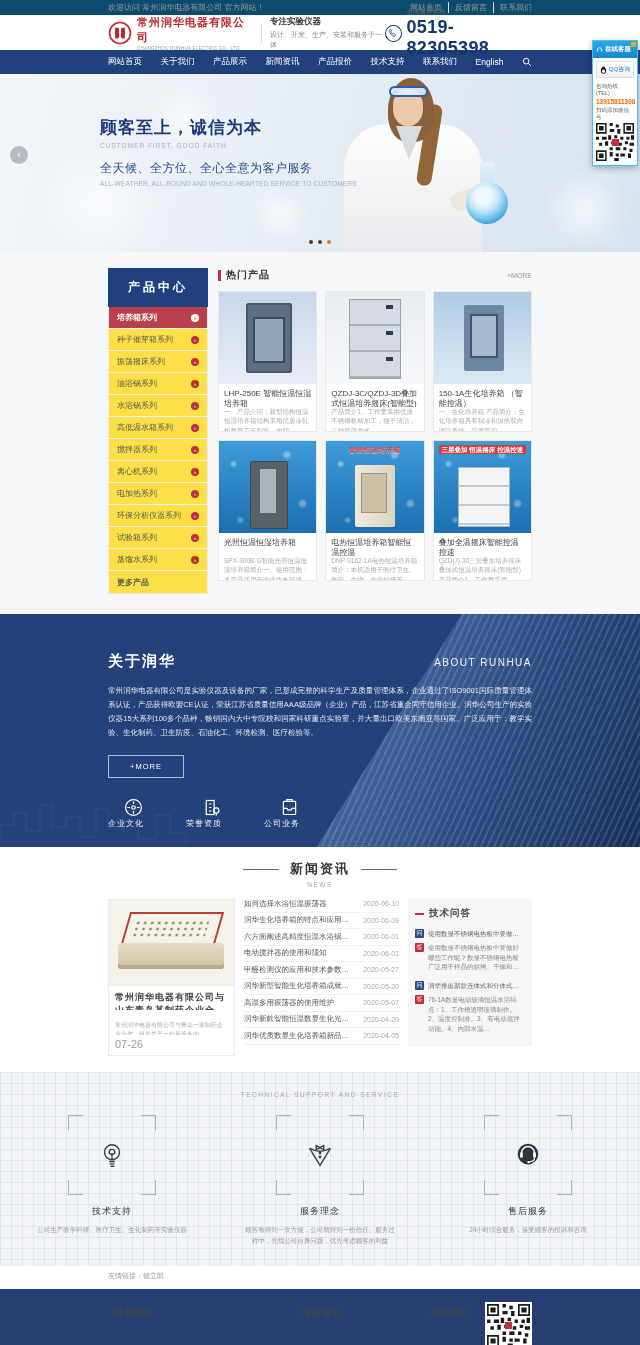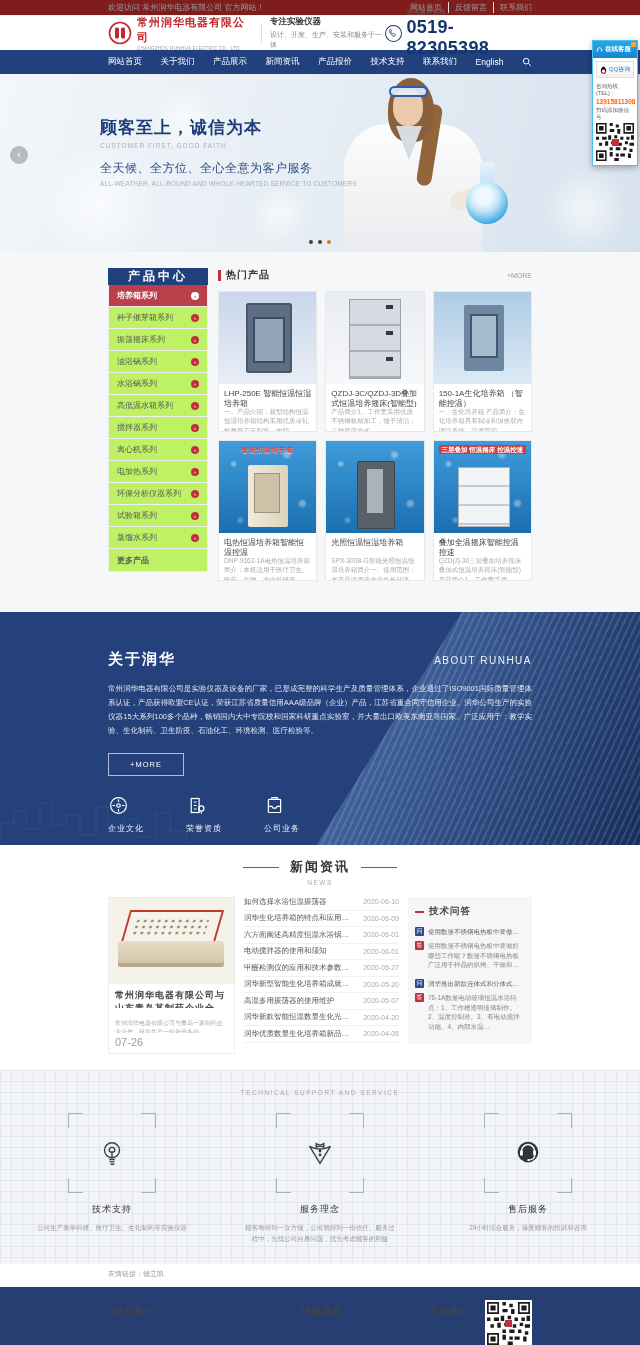--- a/index.html
+++ b/index.html
@@ -1,21 +1,21 @@
 <!DOCTYPE html>
 <html><head>
 <meta charset="utf-8">
 <style>
 *{box-sizing:border-box;margin:0;padding:0;}
 html,body{margin:0;padding:0;}
 body{width:640px;position:relative;background:#fff;font-family:"Liberation Sans","DejaVu Sans",sans-serif;color:#333;}
 .wrap{width:424px;margin:0 auto;position:relative;}
 
 
-.topbar{height:16px;background:#7f1d1d;border-bottom:1px solid #f2f2f2;font-size:8px;color:#999;display:flex;align-items:center;}
+.topbar{height:16px;background:#0c4a6e;border-bottom:1px solid #f2f2f2;font-size:8px;color:#999;display:flex;align-items:center;}
 .topbar .wrap{display:flex;justify-content:space-between;align-items:center;}
 .toplinks{display:flex;}
 .toplink{color:#999;cursor:pointer;}
 .toplink + .toplink{border-left:1px solid #ddd;padding-left:6px;margin-left:6px;}
 
 
 .header{height:34px;background:#fff;}
 .header .wrap{display:flex;align-items:center;height:100%;}
 .logo-mark{width:24px;height:24px;flex-shrink:0;}
 .logo-text{margin-left:5px;}
@@ -61,22 +61,22 @@
 .bnav{position:absolute;top:72px;width:18px;height:18px;border-radius:50%;background:rgba(110,116,124,.45);color:#fff;font-size:11px;line-height:17px;text-align:center;z-index:4;cursor:pointer;}
 .bprev{left:10px;} .bnext{right:10px;}
 .dots{position:absolute;left:50%;bottom:8px;transform:translateX(-50%);display:flex;gap:5px;z-index:4;}
 .dot{width:4px;height:4px;border-radius:50%;background:#4a4038;cursor:pointer;}
 .dot.active{background:#e0761c;}
 
 
 .products{background:#f6f7f8;min-height:360px;padding:16px 0 20px;}
 .products .wrap{display:flex;gap:10px;align-items:flex-start;}
 .sidebar{width:100px;flex-shrink:0;}
-.side-head{background:#21407e;color:#fff;font-size:12px;font-weight:bold;text-align:center;padding:0 0;letter-spacing:3px;}
-.side-list{background:#bef264;border:1px solid #ececec;border-top:none;}
+.side-head{background:#21407e;color:#fff;font-size:12px;font-weight:bold;text-align:center;padding:11px 0;letter-spacing:3px;}
+.side-list{background:#fde047;border:1px solid #ececec;border-top:none;}
 .side-item{display:flex;align-items:center;justify-content:space-between;padding:0 8px;height:22px;font-size:8px;color:#555;border-bottom:1px solid #f1f1f1;cursor:pointer;}
 .side-item:last-child{border-bottom:none;font-weight:bold;}
 .side-item .arr{width:8px;height:8px;border-radius:50%;background:#c0303c;color:#fff;font-size:6px;line-height:8px;text-align:center;flex-shrink:0;}
 .side-item.active{background:#b9404b;color:#fff;font-weight:bold;}
 .side-item.active .arr{background:#fff;color:#b9404b;}
 .pmain{flex:1;}
 .phead{display:flex;align-items:center;height:14px;margin-bottom:9px;}
 .pbar{width:3px;height:11px;background:#c0303c;margin-right:5px;}
 .ptitle{font-size:10px;font-weight:bold;color:#333;letter-spacing:1px;}
 .pmore{margin-left:auto;font-size:7px;color:#999;cursor:pointer;}
@@ -108,21 +108,21 @@
 .about{background:#24417c;min-height:233px;position:relative;overflow:hidden;color:#fff;}
 .building{position:absolute;right:0;top:0;width:330px;height:100%;clip-path:polygon(46% 0,100% 0,100% 100%,2% 100%);background:repeating-linear-gradient(115deg,rgba(255,255,255,.12) 0 2px,rgba(255,255,255,0) 2px 6px),linear-gradient(115deg,#5578ab 0%,#34548c 45%,#152e5c 100%);}
 .skyline{position:absolute;left:0;bottom:0;opacity:.6;}
 .about .wrap{padding-top:38px;z-index:2;}
 .atitle-row{display:flex;justify-content:space-between;align-items:baseline;}
 .atitle{font-size:15px;font-weight:bold;letter-spacing:2px;}
 .atitle-en{font-size:10px;color:rgba(255,255,255,.92);letter-spacing:1.5px;}
 .apara{margin-top:13px;font-size:7.5px;line-height:1.85;color:rgba(255,255,255,.88);text-align:justify;}
 .amore{display:inline-block;margin-top:15px;border:1px solid rgba(255,255,255,.65);font-size:7.5px;padding:6px 21px;letter-spacing:1px;color:#fff;cursor:pointer;}
 .afeats{display:flex;gap:42px;margin-top:19px;}
-.afeat{display:flex;flex-direction:column;align-items:flex-start;gap:7px;cursor:pointer;}
+.afeat{display:flex;flex-direction:column;align-items:flex-end;cursor:pointer;}
 .afeat-label{font-size:8px;color:rgba(255,255,255,.92);letter-spacing:1px;}
 
 
 .news{background:#fff;min-height:203px;padding:13px 0 16px;}
 .sec-title-row{display:flex;align-items:center;justify-content:center;gap:11px;}
 .sec-line{width:36px;height:1px;background:#51648a;}
 .sec-title{font-size:13px;font-weight:bold;color:#333;letter-spacing:2px;}
 .sec-sub{text-align:center;font-size:6.5px;color:#aaa;margin-top:3px;letter-spacing:1.5px;}
 .ncols{display:flex;gap:9px;margin-top:11px;align-items:flex-start;}
 .nfeat{width:127px;flex-shrink:0;border:1px solid #ececec;cursor:pointer;}
@@ -364,30 +364,30 @@
           <div class="cimg m2"></div>
           <div class="ctitle">QZDJ-3C/QZDJ-3D叠加式恒温培养摇床(智能型)</div>
           <div class="cdesc">产品简介1、工作室采用优质不锈钢板精加工，便于清洁，三种振荡方式，…</div>
         </div>
         <div class="card">
           <div class="cimg m3"></div>
           <div class="ctitle">150-1A生化培养箱 （智能控温）</div>
           <div class="cdesc">一、生化培养箱 产品简介：生化培养箱具有制冷和加热双向调温系统，温度可控…</div>
         </div>
         <div class="card">
-          <div class="cimg wet m4">
-            <div class="cbadge">智能恒温培养箱</div>
-          </div>
-          <div class="ctitle">电热恒温培养箱智能恒温控温</div>
-          <div class="cdesc">DNP-9162-1A电热恒温培养箱简介：本机适用于医疗卫生、医药、生物、农业科研等…</div>
-        </div>
-        <div class="card">
           <div class="cimg wet m5"></div>
           <div class="ctitle">光照恒温恒湿培养箱</div>
           <div class="cdesc">SPX-300B-G智能光照恒温恒湿培养箱简介一、使用范围：本产品适用于农业生长环境…</div>
+        </div>
+        <div class="card">
+          <div class="cimg wet m4">
+            <div class="cbadge">智能恒温培养箱</div>
+          </div>
+          <div class="ctitle">电热恒温培养箱智能恒温控温</div>
+          <div class="cdesc">DNP-9162-1A电热恒温培养箱简介：本机适用于医疗卫生、医药、生物、农业科研等…</div>
         </div>
         <div class="card">
           <div class="cimg wet m6">
             <div class="cbadge chip"><span>三层叠加 恒温摇床 控温控速</span></div>
           </div>
           <div class="ctitle">叠加全温摇床智能控温控速</div>
           <div class="cdesc">QZD(J)-30三层叠加培养摇床叠加式恒温培养摇床(智能型)产品简介1、工作室采用…</div>
         </div>
       </div>
     </div>

